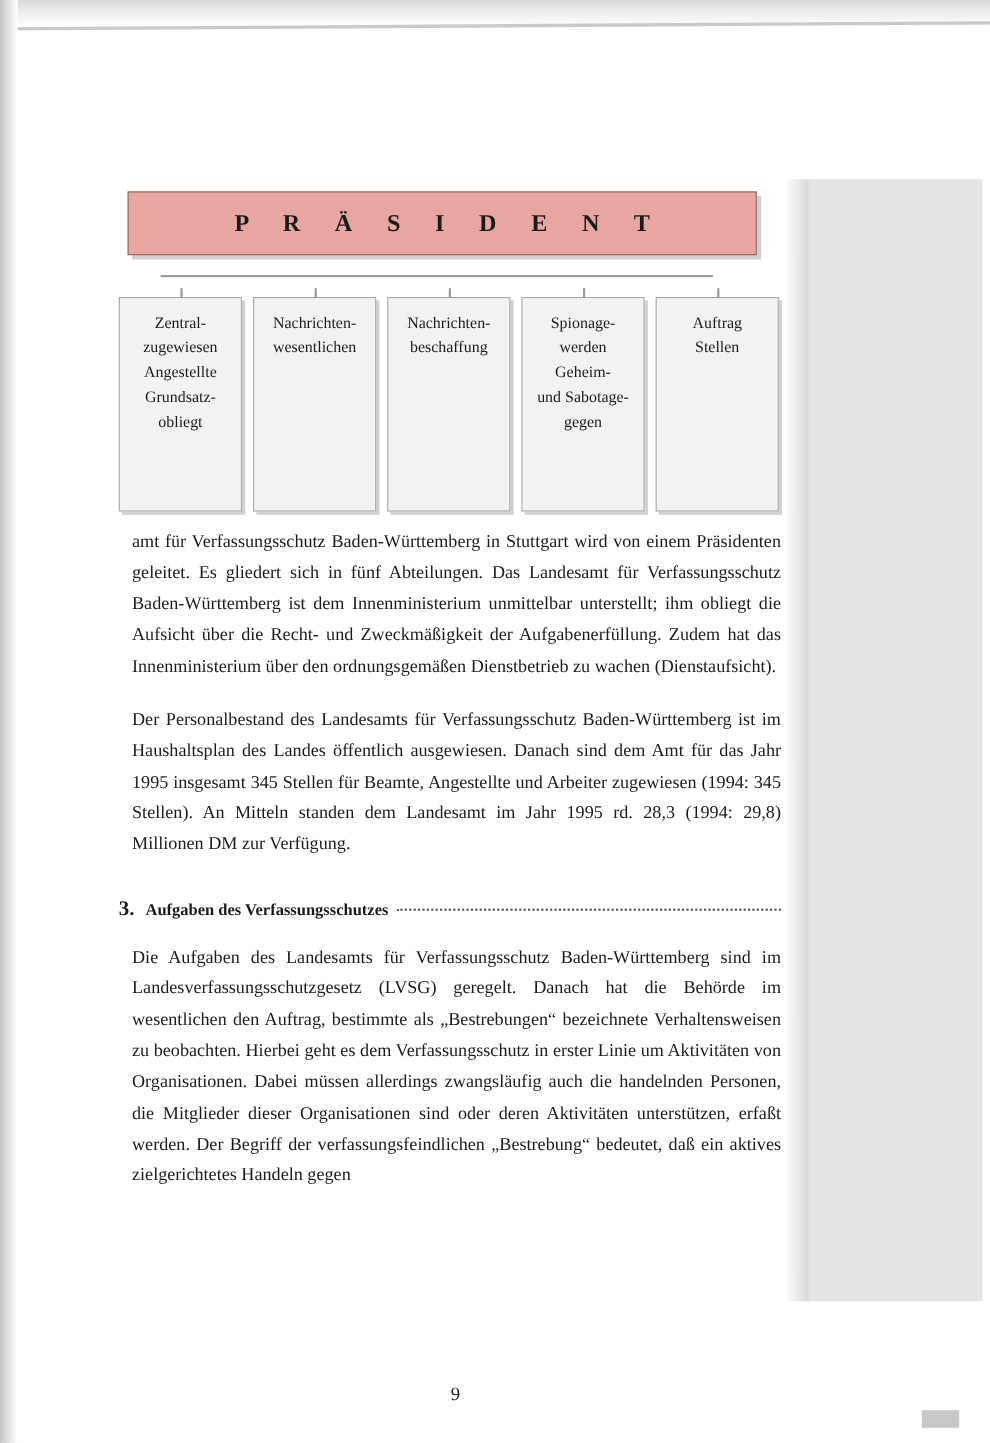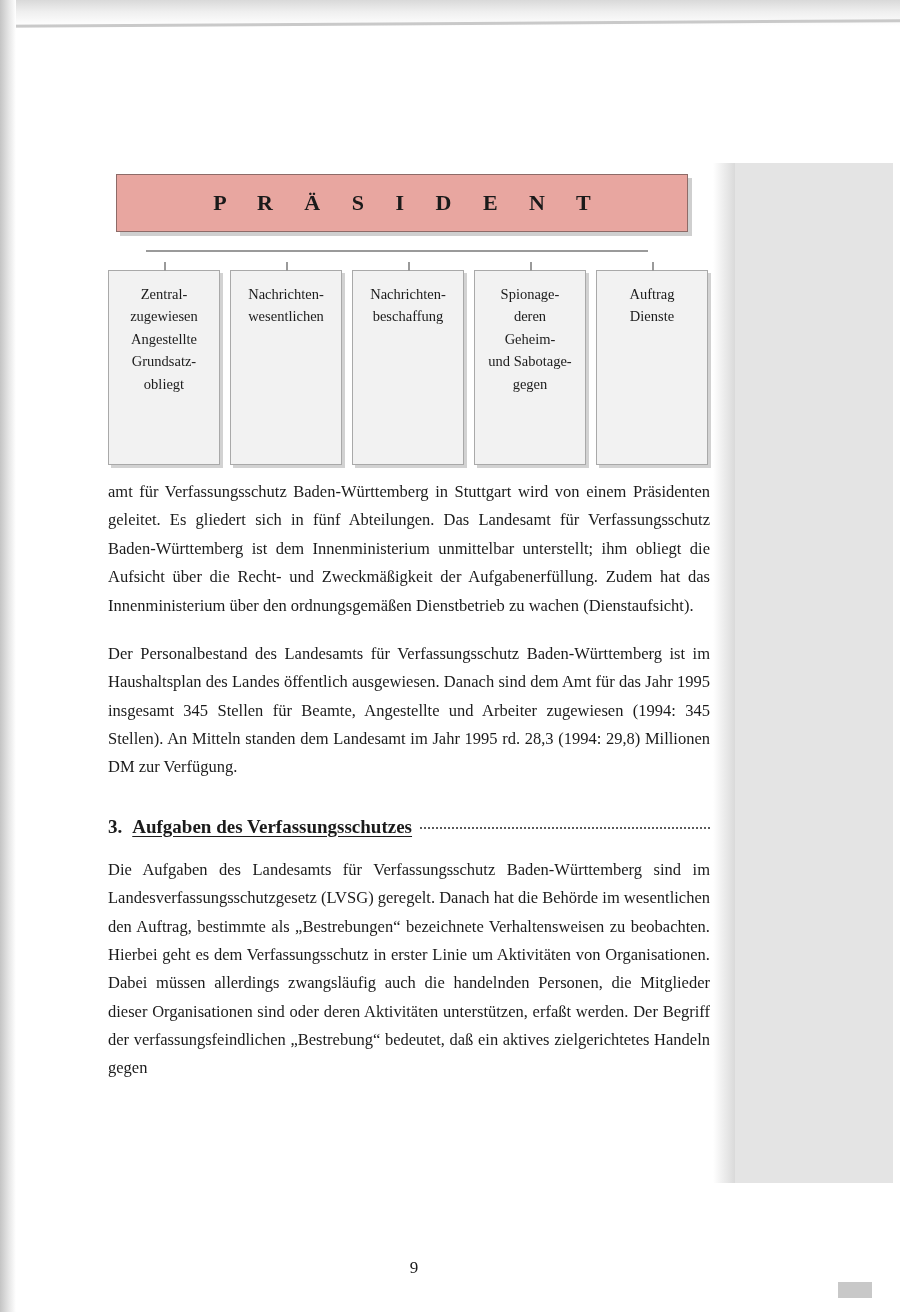--- a/index.html
+++ b/index.html
@@ -123,43 +123,42 @@
   .unit .ln { display: block; }
   .unit-stem {
     position: absolute;
     left: 50%; top: -9px;
     width: 2px; height: 9px;
     background: #9a9a9a;
   }
 
   
   p.body {
-    margin: 0 0 20px 0;
+    margin: 0 0 20px 12px;
     font-size: 16.5px;
     line-height: 1.72;
     text-align: justify;
     hyphens: manual;
   }
   p.body.tight { margin-bottom: 22px; }
 
   
   .heading-row {
     display: flex;
     align-items: baseline;
     margin: 34px 0 18px 0;
   }
   .heading-num {
     font-size: 19px;
     font-weight: bold;
     margin-right: 10px;
   }
   .heading-text {
-    font-size: 19px;
+    font-size: 15px;
     font-weight: bold;
-    text-decoration: underline;
     text-underline-offset: 3px;
   }
   .heading-dots {
     flex: 1;
     margin-left: 8px;
     border-bottom: 2px dotted #5a5a5a;
     position: relative;
     top: -4px;
   }
 
@@ -209,30 +208,30 @@
 
         <div class="unit">
           <span class="unit-stem"></span>
           <span class="ln">Nachrichten-</span>
           <span class="ln">beschaffung</span>
         </div>
 
         <div class="unit">
           <span class="unit-stem"></span>
           <span class="ln">Spionage-</span>
-          <span class="ln">deren</span>
+          <span class="ln">werden</span>
           <span class="ln">Geheim-</span>
           <span class="ln">und Sabotage-</span>
           <span class="ln">gegen</span>
         </div>
 
         <div class="unit">
           <span class="unit-stem"></span>
           <span class="ln">Auftrag</span>
-          <span class="ln">Dienste</span>
+          <span class="ln">Stellen</span>
         </div>
 
       </div>
     </div>
 
     <p class="body">amt für Verfassungsschutz Baden-Württemberg in Stuttgart wird von einem Präsidenten geleitet. Es gliedert sich in fünf Abteilungen. Das Landesamt für Verfassungsschutz Baden-Württemberg ist dem Innenministerium unmittelbar unterstellt; ihm obliegt die Aufsicht über die Recht- und Zweckmäßigkeit der Aufgabenerfüllung. Zudem hat das Innenministerium über den ordnungsgemäßen Dienstbetrieb zu wachen (Dienstaufsicht).</p>
     <p class="body tight">Der Personalbestand des Landesamts für Verfassungsschutz Baden-Württemberg ist im Haushaltsplan des Landes öffentlich ausgewiesen. Danach sind dem Amt für das Jahr 1995 insgesamt 345 Stellen für Beamte, Angestellte und Arbeiter zugewiesen (1994: 345 Stellen). An Mitteln standen dem Landesamt im Jahr 1995 rd. 28,3 (1994: 29,8) Millionen DM zur Verfügung.</p>
 
     <div class="heading-row">
       <span class="heading-num">3.</span>

